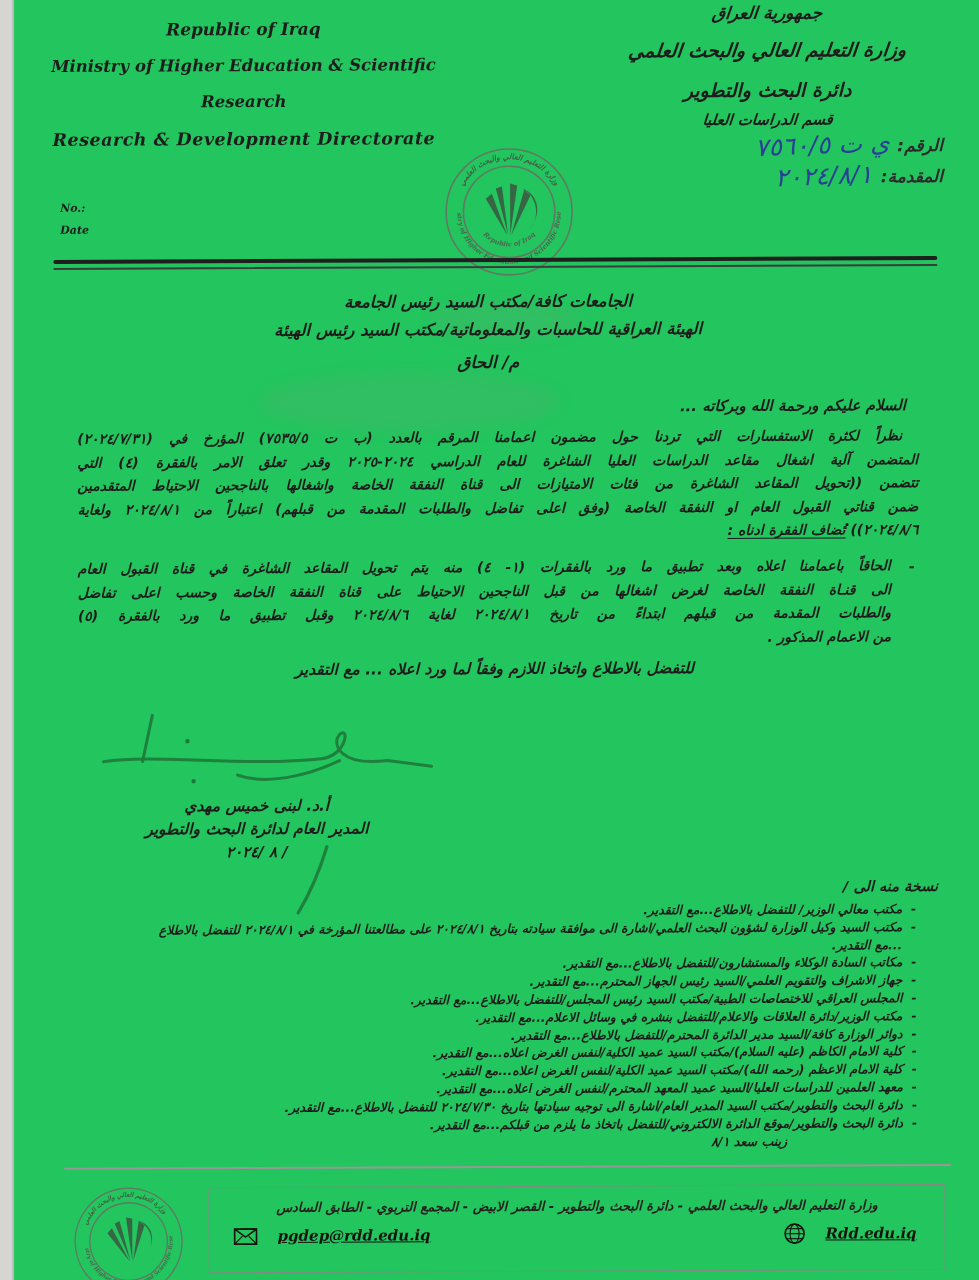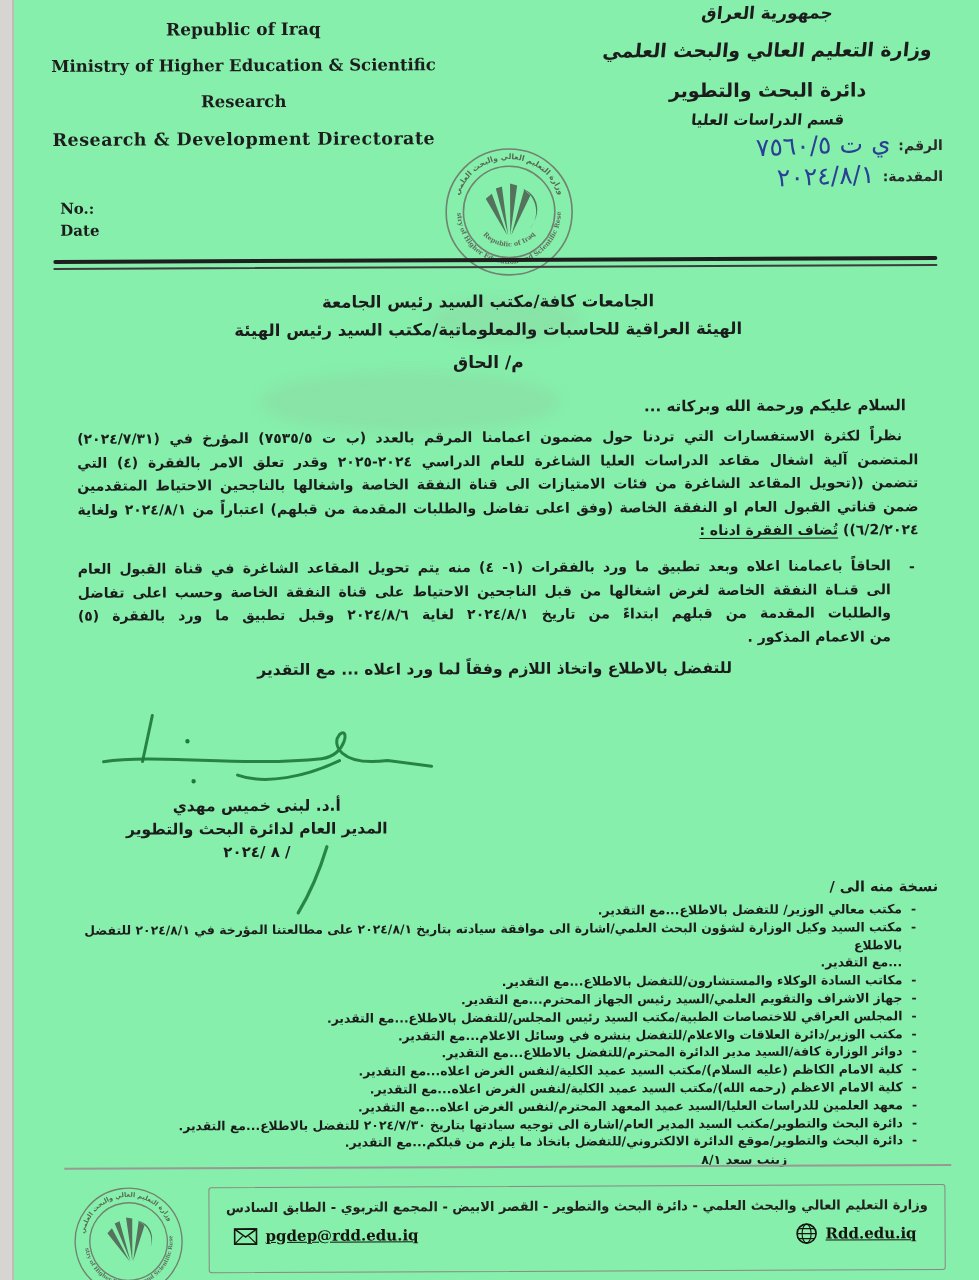--- a/index.html
+++ b/index.html
@@ -1,36 +1,36 @@
 <!DOCTYPE html>
 <html><head>
 <meta charset="utf-8">
 <style>
   html,body{margin:0;padding:0;background:#e8e7e4;}
-  .page{position:relative;width:979px;height:1280px;background:#86efac;overflow:hidden;
-        font-family:"DejaVu Sans",sans-serif;color:#1c1c1c;}
+  .page{position:relative;width:979px;height:1280px;background:#22c55e;overflow:hidden;
+        font-family:"DejaVu Sans",sans-serif;color:#1c1c1c;font-style:italic;}
   .scan-edge{position:absolute;left:0;top:0;width:12px;height:100%;background:#d6d5d2;border-right:2px solid #bdbcb9;}
   .sheet{position:absolute;left:0;top:0;right:0;bottom:0;transform:rotate(-0.25deg);}
 
   
   .en-head{position:absolute;left:42px;top:12px;width:408px;text-align:center;
            font-family:"DejaVu Serif",serif;font-weight:bold;color:#1d1d1d;}
   .en-head .l1{font-size:17px;margin-top:6px;}
   .en-head .l2{font-size:16.5px;margin-top:17px;}
   .en-head .l3{font-size:16.5px;margin-top:17px;}
   .en-head .l4{font-size:17.5px;margin-top:18px;letter-spacing:.5px;}
-  .no-date{position:absolute;left:62px;top:196px;font-family:"DejaVu Serif",serif;font-weight:bold;font-size:15px;line-height:22px;}
+  .no-date{position:absolute;left:62px;top:196px;font-family:"DejaVu Serif",serif;font-weight:bold;font-size:11px;line-height:22px;}
 
   .ar-head{position:absolute;right:34px;top:4px;width:350px;text-align:center;direction:rtl;}
   .ar-head .country{font-size:17px;font-weight:bold;transform:skewX(-6deg);}
   .ar-head .ministry{font-size:19px;font-weight:bold;margin-top:16px;transform:skewX(-6deg);}
   .ar-head .directorate{font-size:19px;font-weight:bold;margin-top:18px;}
   .ar-head .department{font-size:15px;font-weight:bold;margin-top:10px;transform:skewX(-5deg);}
   .ref-row{display:flex;direction:rtl;align-items:center;margin-top:2px;gap:8px;justify-content:flex-start;}
-  .ref-label{font-size:14px;font-weight:bold;color:#2b2b2b;flex:0 0 auto;}
+  .ref-label{font-size:17px;font-weight:bold;color:#2b2b2b;flex:0 0 auto;}
   .hand{color:#2a3f96;font-size:25px;font-weight:500;letter-spacing:2px;transform:rotate(-2deg);white-space:nowrap;}
   .hand-ltr{direction:ltr;unicode-bidi:bidi-override;}
 
   
   .seal{position:absolute;opacity:.82;}
   .seal-main{left:445px;top:146px;width:132px;height:132px;}
   .seal-ring{fill:none;stroke:#6e6a64;stroke-width:1.6;}
   .seal-txt{font-size:6.4px;font-weight:bold;fill:#56524b;font-family:"DejaVu Serif",serif;}
   .seal-txt-ar{font-size:7.5px;font-weight:bold;fill:#4e4a43;font-family:"DejaVu Sans",sans-serif;}
   .seal-emblem{fill:#3f3d39;opacity:.85;}
@@ -72,21 +72,21 @@
   .cc-item{display:flex;gap:9px;}
   .cc-dash{flex:0 0 auto;}
   .cc-body{flex:1 1 auto;text-align:right;}
   .cc-signoff{font-weight:bold;font-size:12.6px;margin-top:2px;padding-right:152px;text-align:right;}
 
   
   .pre-footer-line{position:absolute;left:62px;right:30px;top:1166px;height:1.6px;background:#9a9894;}
   .footer-box{position:absolute;left:206px;right:36px;top:1186px;height:84px;border:1.6px solid #8a8781;border-radius:3px;}
   .footer-addr{margin-top:12px;text-align:center;direction:rtl;font-weight:bold;font-size:13px;color:#23221f;}
   .footer-links{display:flex;justify-content:space-between;padding:10px 28px 0 24px;align-items:center;}
-  .flink{display:flex;align-items:center;gap:8px;font-family:"DejaVu Serif",serif;font-weight:bold;font-size:15px;color:#15140f;}
+  .flink{display:flex;align-items:center;gap:20px;font-family:"DejaVu Serif",serif;font-weight:bold;font-size:15px;color:#15140f;}
   .flink a{color:#15140f;}
   .seal-footer{left:70px;top:1184px;width:112px;height:112px;transform:rotate(-8deg);}
 
   .smudge{position:absolute;border-radius:50%;filter:blur(7px);background:rgba(158,148,130,.12);}
   .sm1{left:260px;top:372px;width:300px;height:60px;}
   .sm2{left:430px;top:300px;width:150px;height:40px;}
 </style>
 </head>
 <body>
 
@@ -154,21 +154,21 @@
     <div class="greeting">السلام عليكم ورحمة الله وبركاته ...</div>
 
     <div class="para para1">
       <div class="para1-lines">
           <div class="jline">نظراً لكثرة الاستفسارات التي تردنا حول مضمون اعمامنا المرقم بالعدد (ب ت ٧٥٣٥/٥) المؤرخ في (٢٠٢٤/٧/٣١)</div>
           <div class="jline">المتضمن آلية اشغال مقاعد الدراسات العليا الشاغرة للعام الدراسي ٢٠٢٤-٢٠٢٥ وقدر تعلق الامر بالفقرة (٤) التي</div>
           <div class="jline">تتضمن ((تحويل المقاعد الشاغرة من فئات الامتيازات الى قناة النفقة الخاصة واشغالها بالناجحين الاحتياط المتقدمين</div>
           <div class="jline">ضمن قناتي القبول العام او النفقة الخاصة (وفق اعلى تفاضل والطلبات المقدمة من قبلهم) اعتباراً من ٢٠٢٤/٨/١ ولغاية</div>
         </div>
       <div class="end-line">
-        <span>٢٠٢٤/2/٦))</span>
+        <span>٢٠٢٤/٨/٦))</span>
         <span class="u">تُضاف الفقرة ادناه :</span>
       </div>
     </div>
 
     <div class="para bullet">
       <span class="bullet-dash">-</span>
       <div class="bullet-lines">
           <div class="jline">الحاقاً باعمامنا اعلاه وبعد تطبيق ما ورد بالفقرات (١- ٤) منه يتم تحويل المقاعد الشاغرة في قناة القبول العام</div>
           <div class="jline">الى قنـاة النفقة الخاصة لغرض اشغالها من قبل الناجحين الاحتياط على قناة النفقة الخاصة وحسب اعلى تفاضل</div>
           <div class="jline">والطلبات المقدمة من قبلهم ابتداءً من تاريخ ٢٠٢٤/٨/١ لغاية ٢٠٢٤/٨/٦ وقبل تطبيق ما ورد بالفقرة (٥)</div>

